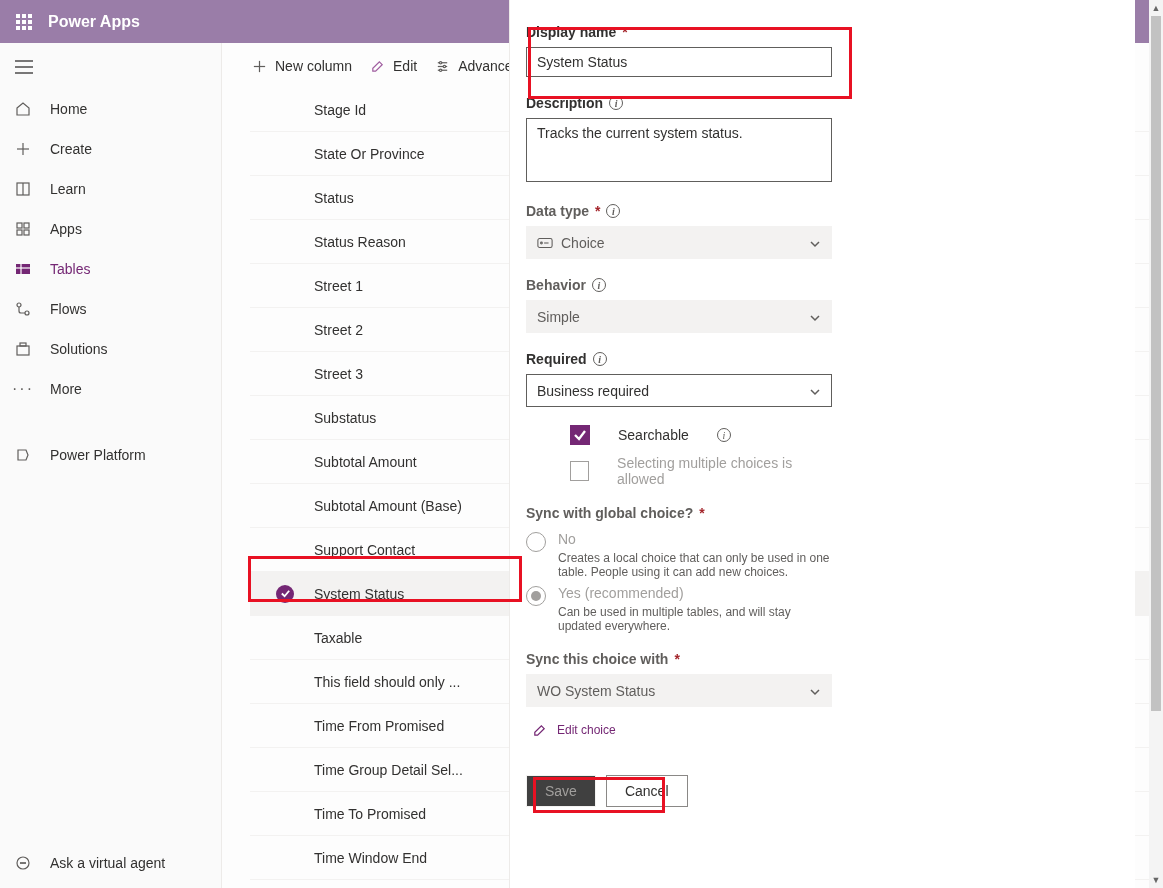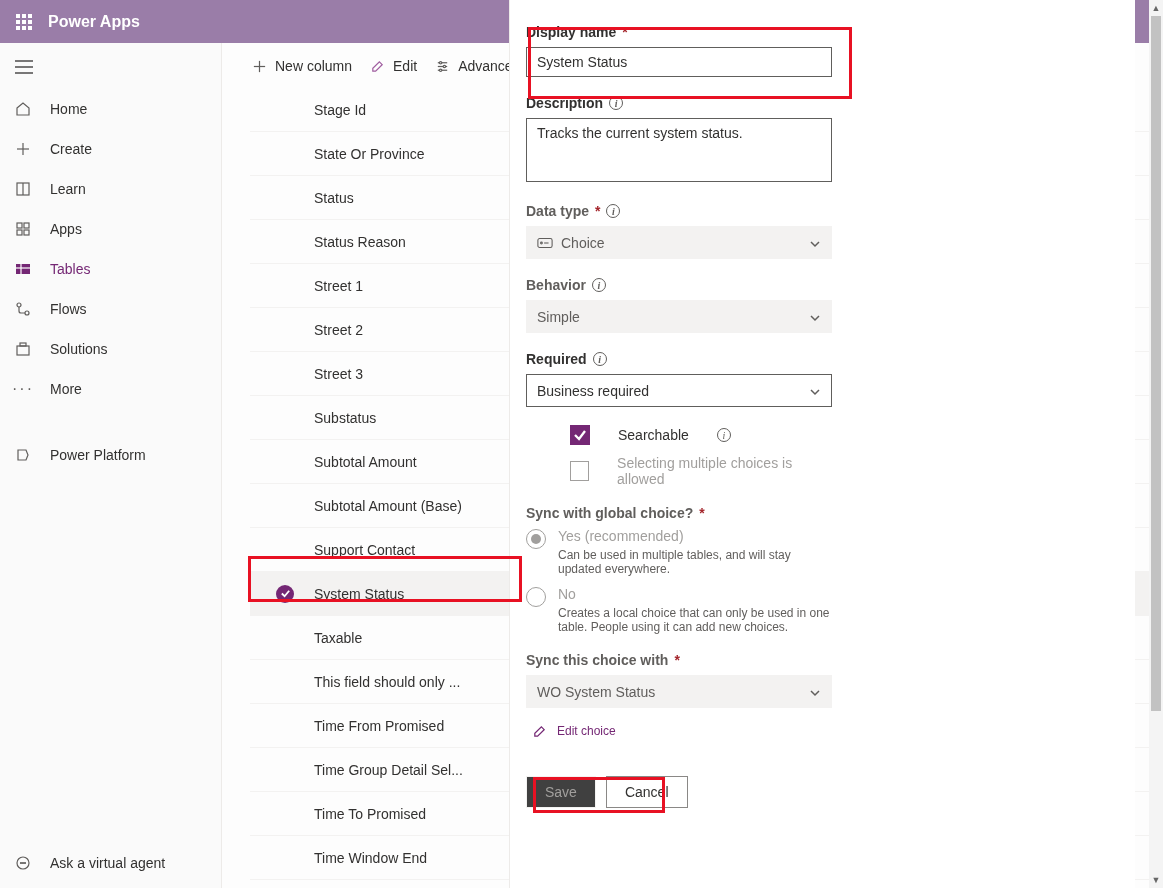--- a/index.html
+++ b/index.html
@@ -510,34 +510,34 @@
         <div class="chk disabled"></div>
         <span class="chk-label disabled">Selecting multiple choices is allowed</span>
       </div>
     </div>
 
     <div class="field-group">
       <div class="field-sublabel">
         <span>Sync with global choice?</span>
           <span class="req">*</span>
       </div>
+      <div class="radio-row" style="margin-top:10px;">
+        <div class="radio disabled"></div>
+        <div class="radio-body">
+          <div class="rt disabled">No</div>
+          <div class="desc">Creates a local choice that can only be used in one table. People using it can add new choices.</div>
+        </div>
+      </div>
       <div class="radio-row">
         <div class="radio disabled selected"></div>
         <div class="radio-body">
           <div class="rt disabled">Yes (recommended)</div>
           <div class="desc">Can be used in multiple tables, and will stay updated everywhere.</div>
         </div>
       </div>
-      <div class="radio-row" style="margin-top:10px;">
-        <div class="radio disabled"></div>
-        <div class="radio-body">
-          <div class="rt disabled">No</div>
-          <div class="desc">Creates a local choice that can only be used in one table. People using it can add new choices.</div>
-        </div>
-      </div>
     </div>
 
     <div class="field-group">
       <div class="field-sublabel">
         <span>Sync this choice with</span>
           <span class="req">*</span>
       </div>
       <div class="select disabled">
         <span>WO System Status</span>
         <span class="chev"><svg viewBox="0 0 12 12">

